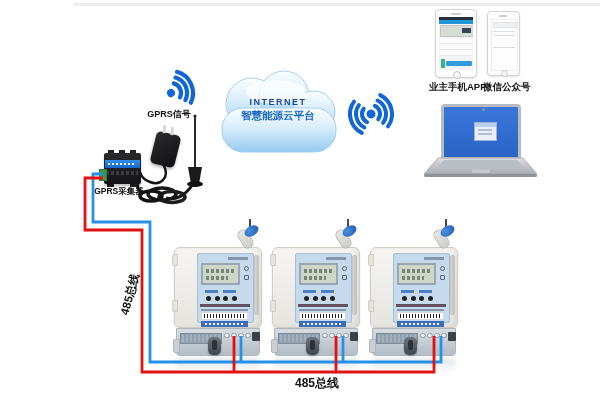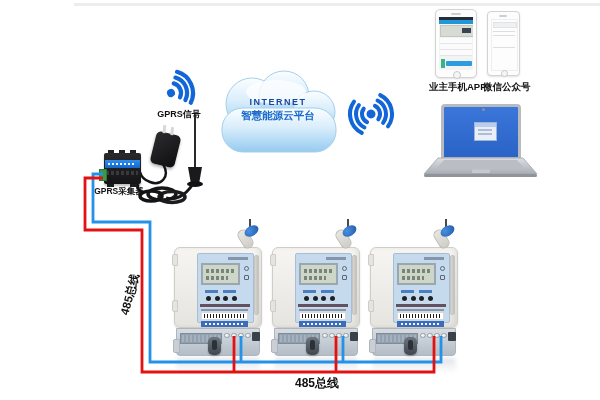--- a/index.html
+++ b/index.html
@@ -59,21 +59,21 @@
   .lbl-collector{left:93px;top:187px;width:52px;font-size:8.5px;}
 
   
   .adapter{left:153px;top:133px;width:25px;height:33px;background:linear-gradient(135deg,#2c2c2e,#0f0f11);
     border-radius:5px;transform:rotate(14deg);box-shadow:0 2px 3px rgba(0,0,0,.3);}
   .prong{position:absolute;width:3px;height:8px;background:#d8d8d8;top:-7px;}
 
   
   .lbl-bus-left{left:99px;top:288px;width:62px;font-size:11.5px;transform:rotate(-75deg);}
   .lbl-bus-bottom{left:287px;top:377px;width:60px;font-size:12px;}
-  .lbl-gprs-signal{left:152px;top:110px;width:54px;font-size:9px;}
+  .lbl-gprs-signal{left:142px;top:110px;width:54px;font-size:9px;}
 
   
   .meter{position:absolute;top:247px;width:88px;height:150px;}
   .m-body{left:0;top:0;width:88px;height:81px;background:linear-gradient(#f6f5f2,#e6e4df);
     border:1px solid #cfcdc6;border-radius:6px;box-sizing:border-box;
     box-shadow:inset -3px 0 4px rgba(0,0,0,.06),0 1px 2px rgba(0,0,0,.12);}
   .m-tab{left:-3px;width:4px;height:10px;background:#e6e4df;border:1px solid #cfcdc6;border-radius:2px 0 0 2px;}
   .m-panel{left:22px;top:5px;width:55px;height:68px;background:#c6daee;border:1px solid #a9bed5;border-radius:2px;}
   .m-model{left:30px;top:3px;width:20px;height:2.5px;background:#8595ac;}
   .m-lcd{left:3px;top:9px;width:39px;height:22px;background:#ced7c7;border:2px solid #9aa6b2;box-sizing:border-box;}

